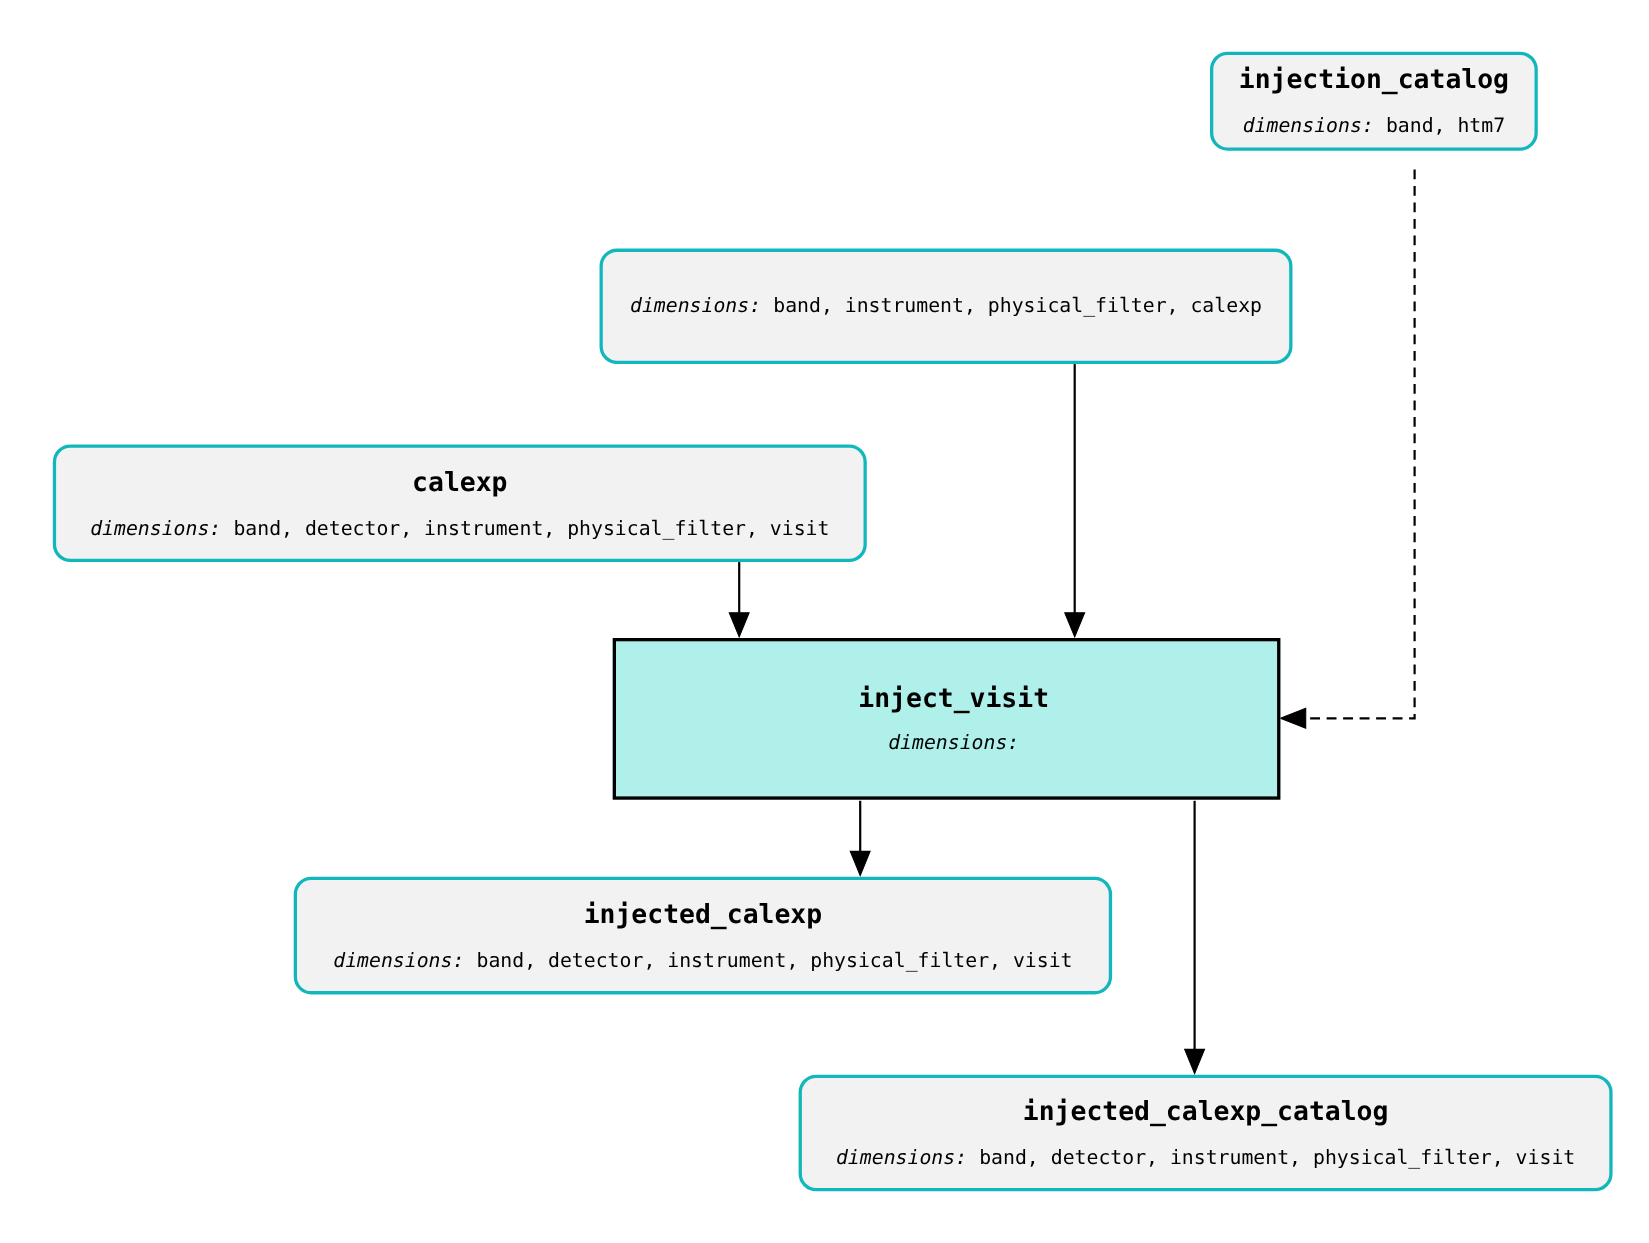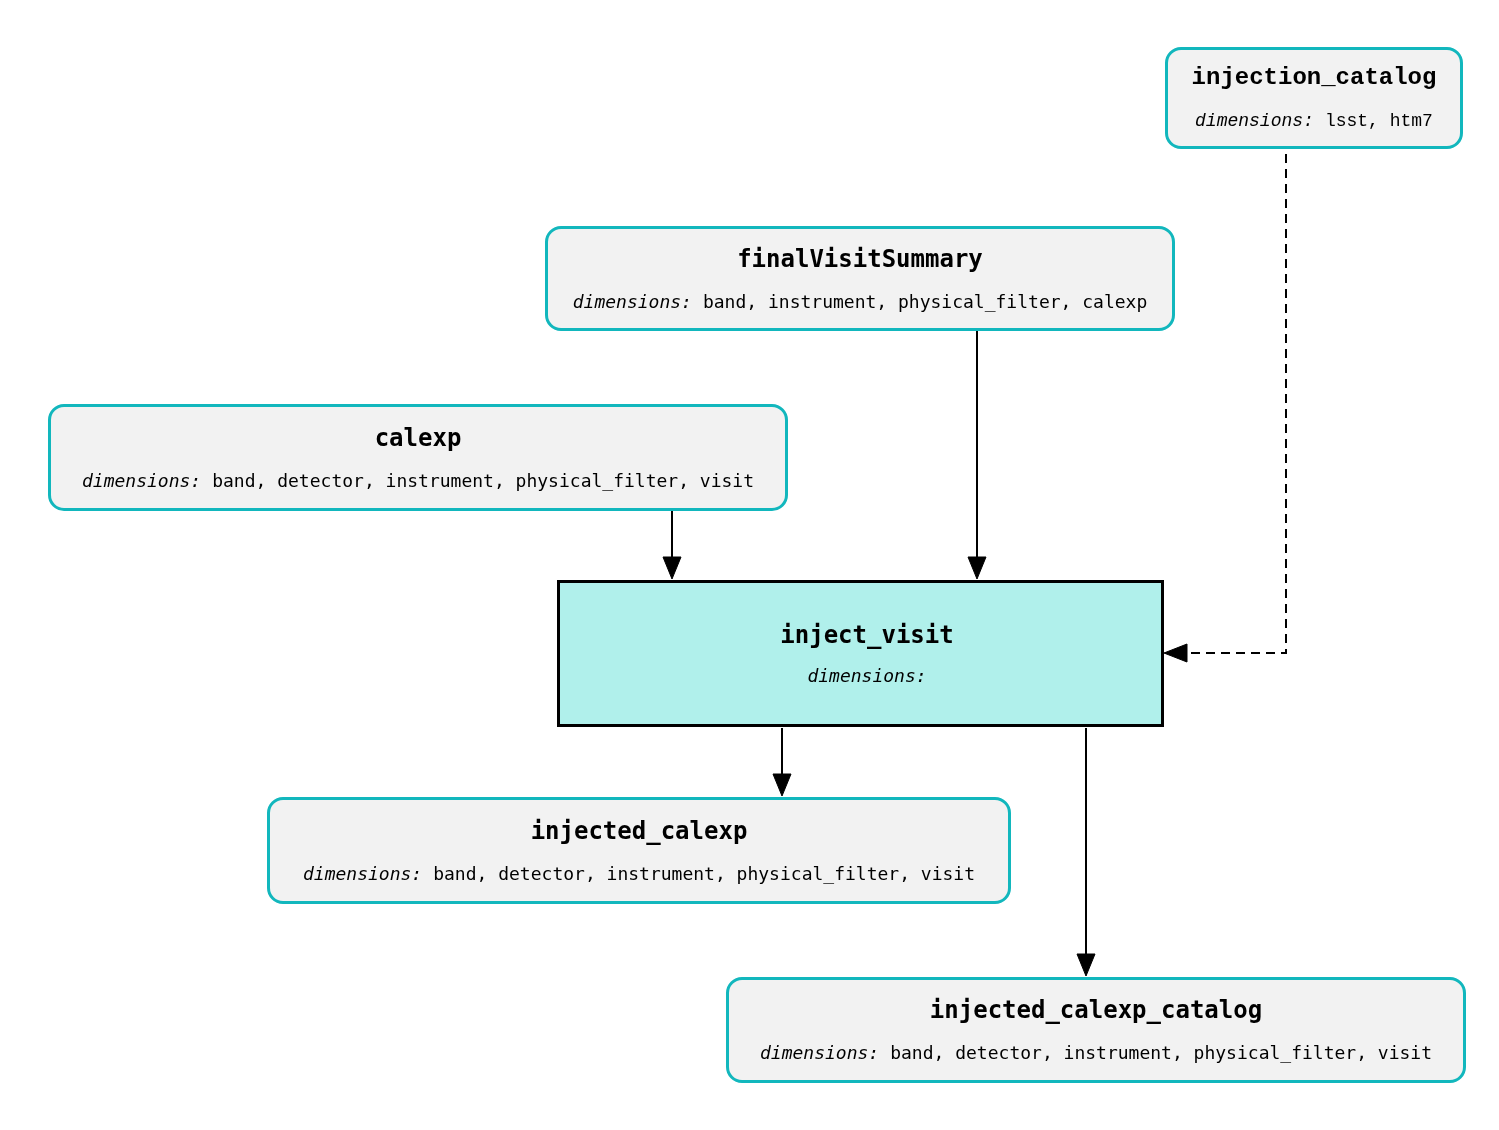--- a/index.html
+++ b/index.html
@@ -40,21 +40,21 @@
     background:var(--task-fill);
     border:3px solid var(--task-border);
     border-radius:0;
     gap:14px;
   }
   .node-title{font-size:24px;font-weight:bold;line-height:30px;white-space:nowrap;}
   .node-line{font-size:18px;line-height:24px;white-space:nowrap;align-items:flex-end;}
   .dims{display:flex;justify-content:center;gap:11px;}
   .dims .dim-label{font-style:italic;}
   
-  #node-injection-catalog      {left:1165px;top:47px; width:298px;height:102px;font-family:Liberation Mono, monospace;}
+  #node-injection-catalog      {left:1100px;top:47px; width:298px;height:90px;}
   #node-finalVisitSummary      {left:545px; top:226px;width:630px;height:105px;}
   #node-calexp                 {left:48px;  top:404px;width:740px;height:107px;}
   #node-inject-visit           {left:557px; top:580px;width:607px;height:147px;padding-left:13px;}
   #node-injected-calexp        {left:267px; top:797px;width:744px;height:107px;}
   #node-injected-calexp-catalog{left:708px; top:977px;width:740px;height:106px;margin-left:18px;}
 </style>
 </head>
 <body>
 
 <div class="canvas">
@@ -79,26 +79,25 @@
     <g>
       <line x1="1086" y1="728" x2="1086" y2="955"></line>
       <polygon points="1077,954 1095,954 1086,976"></polygon>
     </g>
   </svg>
 
   <div class="node dataset" id="node-injection-catalog">
     <div class="node-title">injection_catalog</div>
     <div class="node-line dims">
       <span class="dim-label">dimensions:</span>
-      <span>lsst, htm7</span>
+      <span>band, htm7</span>
     </div>
   </div>
 
   <div class="node dataset" id="node-finalVisitSummary">
-    <div class="node-title">finalVisitSummary</div>
     <div class="node-line dims">
       <span class="dim-label">dimensions:</span>
       <span>band, instrument, physical_filter, calexp</span>
     </div>
   </div>
 
   <div class="node dataset" id="node-calexp">
     <div class="node-title">calexp</div>
     <div class="node-line dims">
       <span class="dim-label">dimensions:</span>

